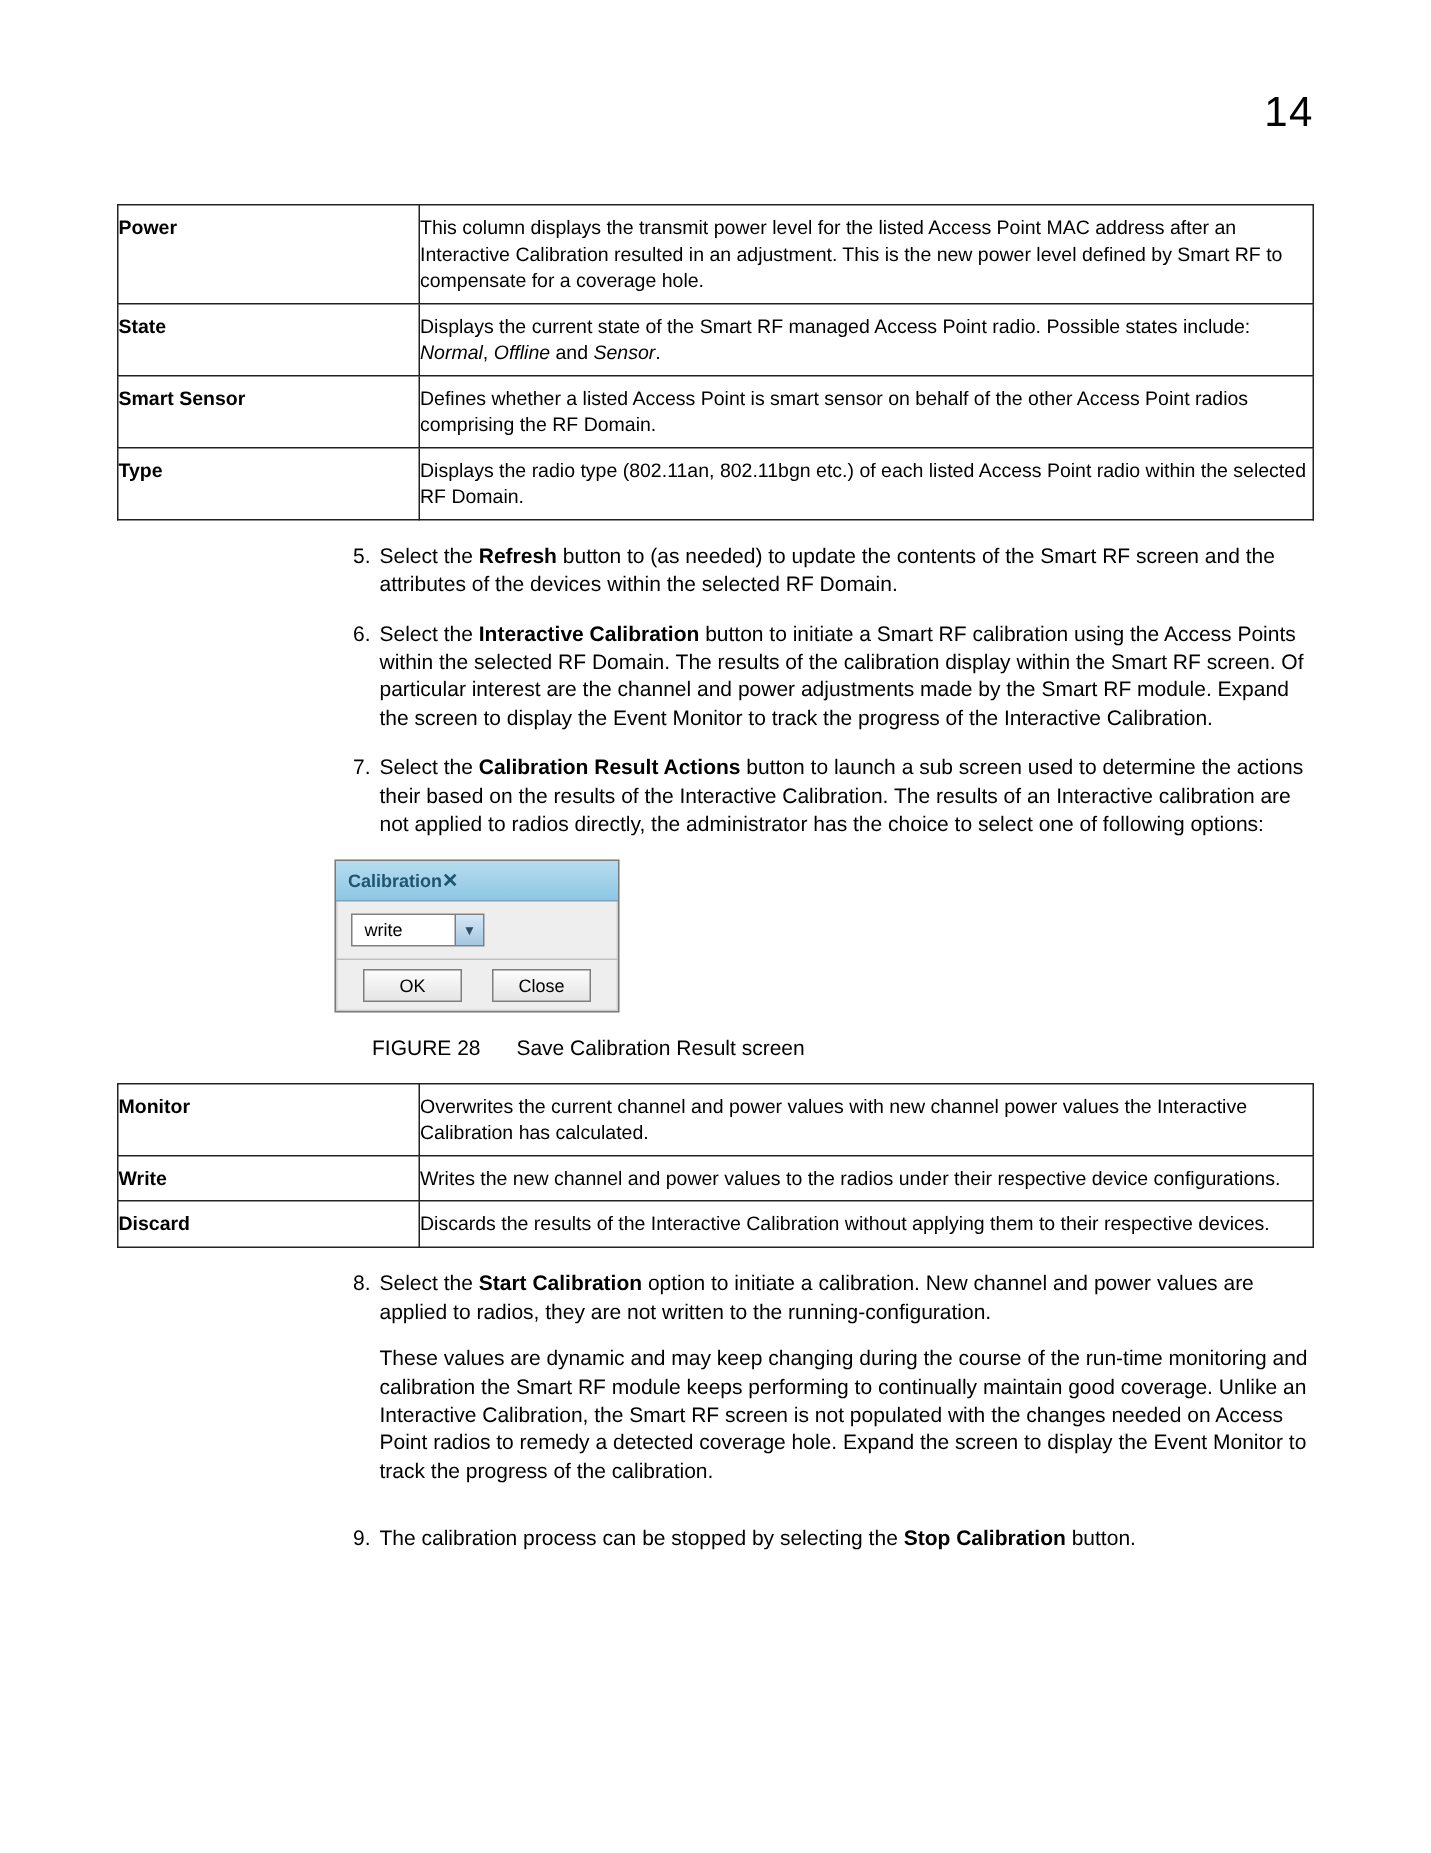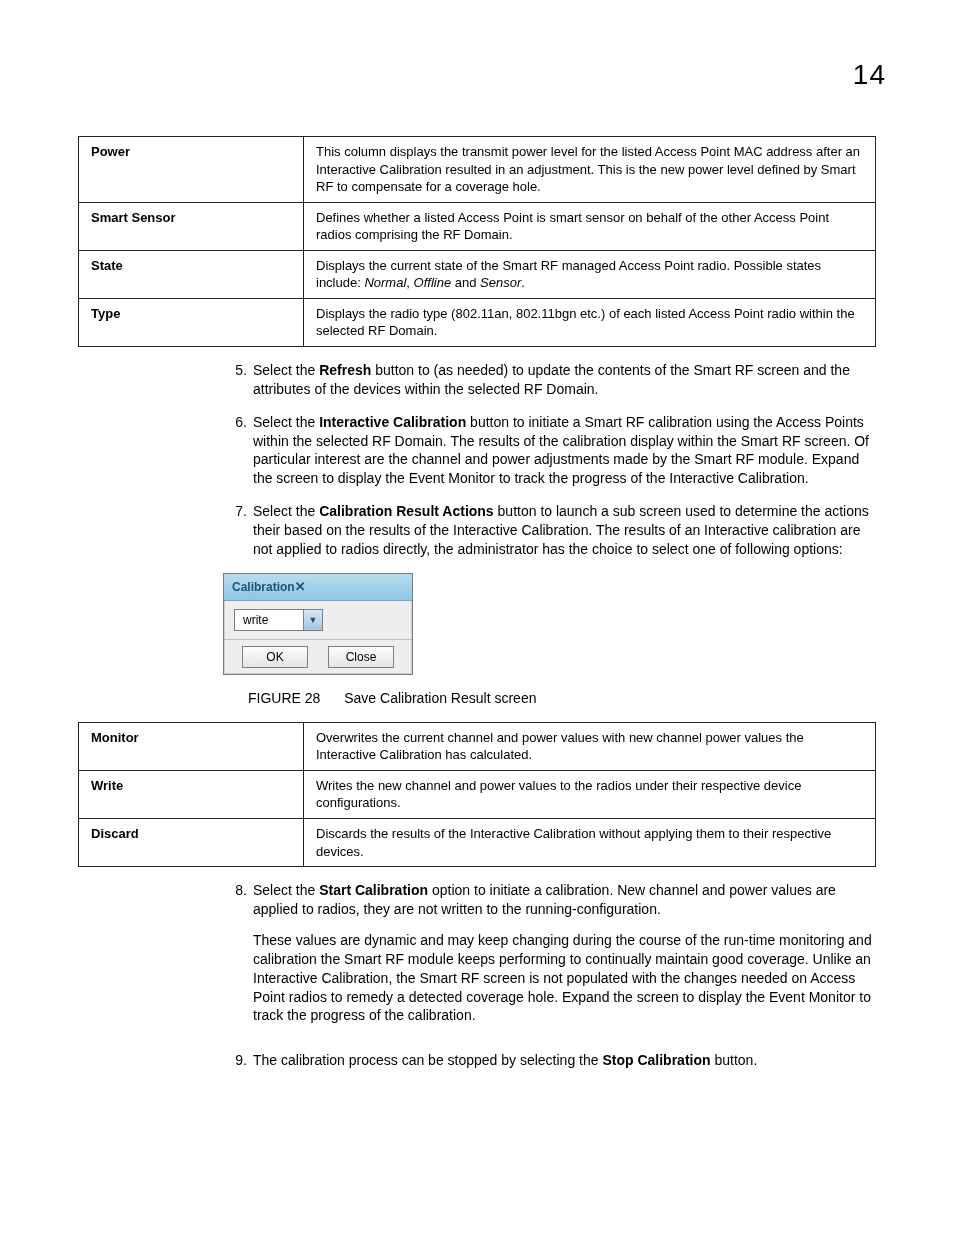--- a/index.html
+++ b/index.html
@@ -14,36 +14,36 @@
   .page {
     width: 954px;
     min-height: 1235px;
     box-sizing: border-box;
     padding: 56px 78px 48px 78px;
     position: relative;
   }
   .page-number {
     position: absolute;
     top: 56px;
-    right: 68px;
+    right: 78px;
     font-size: 28px;
     font-weight: 400;
     letter-spacing: 1px;
   }
   .content {
     padding-top: 80px;
   }
   table.def {
     border-collapse: collapse;
     width: 100%;
     margin: 0 0 14px 0;
   }
   table.def td {
     border: 1px solid #222;
-    padding: 6px 12px;
+    padding: 6px 0;
     vertical-align: top;
     font-size: 13px;
   }
   table.def td.term {
     width: 200px;
     font-family: Arial, Helvetica, sans-serif;
     font-weight: 700;
     font-size: 13px;
   }
   .steps {
@@ -160,28 +160,28 @@
 
   <div class="content">
 
     <table class="def">
       <tbody>
           <tr>
         <td class="term">Power</td>
         <td class="desc">This column displays the transmit power level for the listed Access Point MAC address after an Interactive Calibration resulted in an adjustment. This is the new power level defined by Smart RF to compensate for a coverage hole.</td>
       </tr>
       <tr>
-        <td class="term">Smart Sensor</td>
-        <td class="desc">Defines whether a listed Access Point is smart sensor on behalf of the other Access Point radios comprising the RF Domain.</td>
-      </tr>
-      <tr>
         <td class="term">State</td>
         <td class="desc">
           <span>Displays the current state of the Smart RF managed Access Point radio. Possible states include: </span><span class="ital">Normal</span><span>, </span><span class="ital">Offline</span><span> and </span><span class="ital">Sensor</span><span>.</span>
         </td>
+      </tr>
+      <tr>
+        <td class="term">Smart Sensor</td>
+        <td class="desc">Defines whether a listed Access Point is smart sensor on behalf of the other Access Point radios comprising the RF Domain.</td>
       </tr>
       <tr>
         <td class="term">Type</td>
         <td class="desc">Displays the radio type (802.11an, 802.11bgn etc.) of each listed Access Point radio within the selected RF Domain.</td>
       </tr>
     </tbody>
       </table>
 
     <div class="steps">
       <div class="step">

